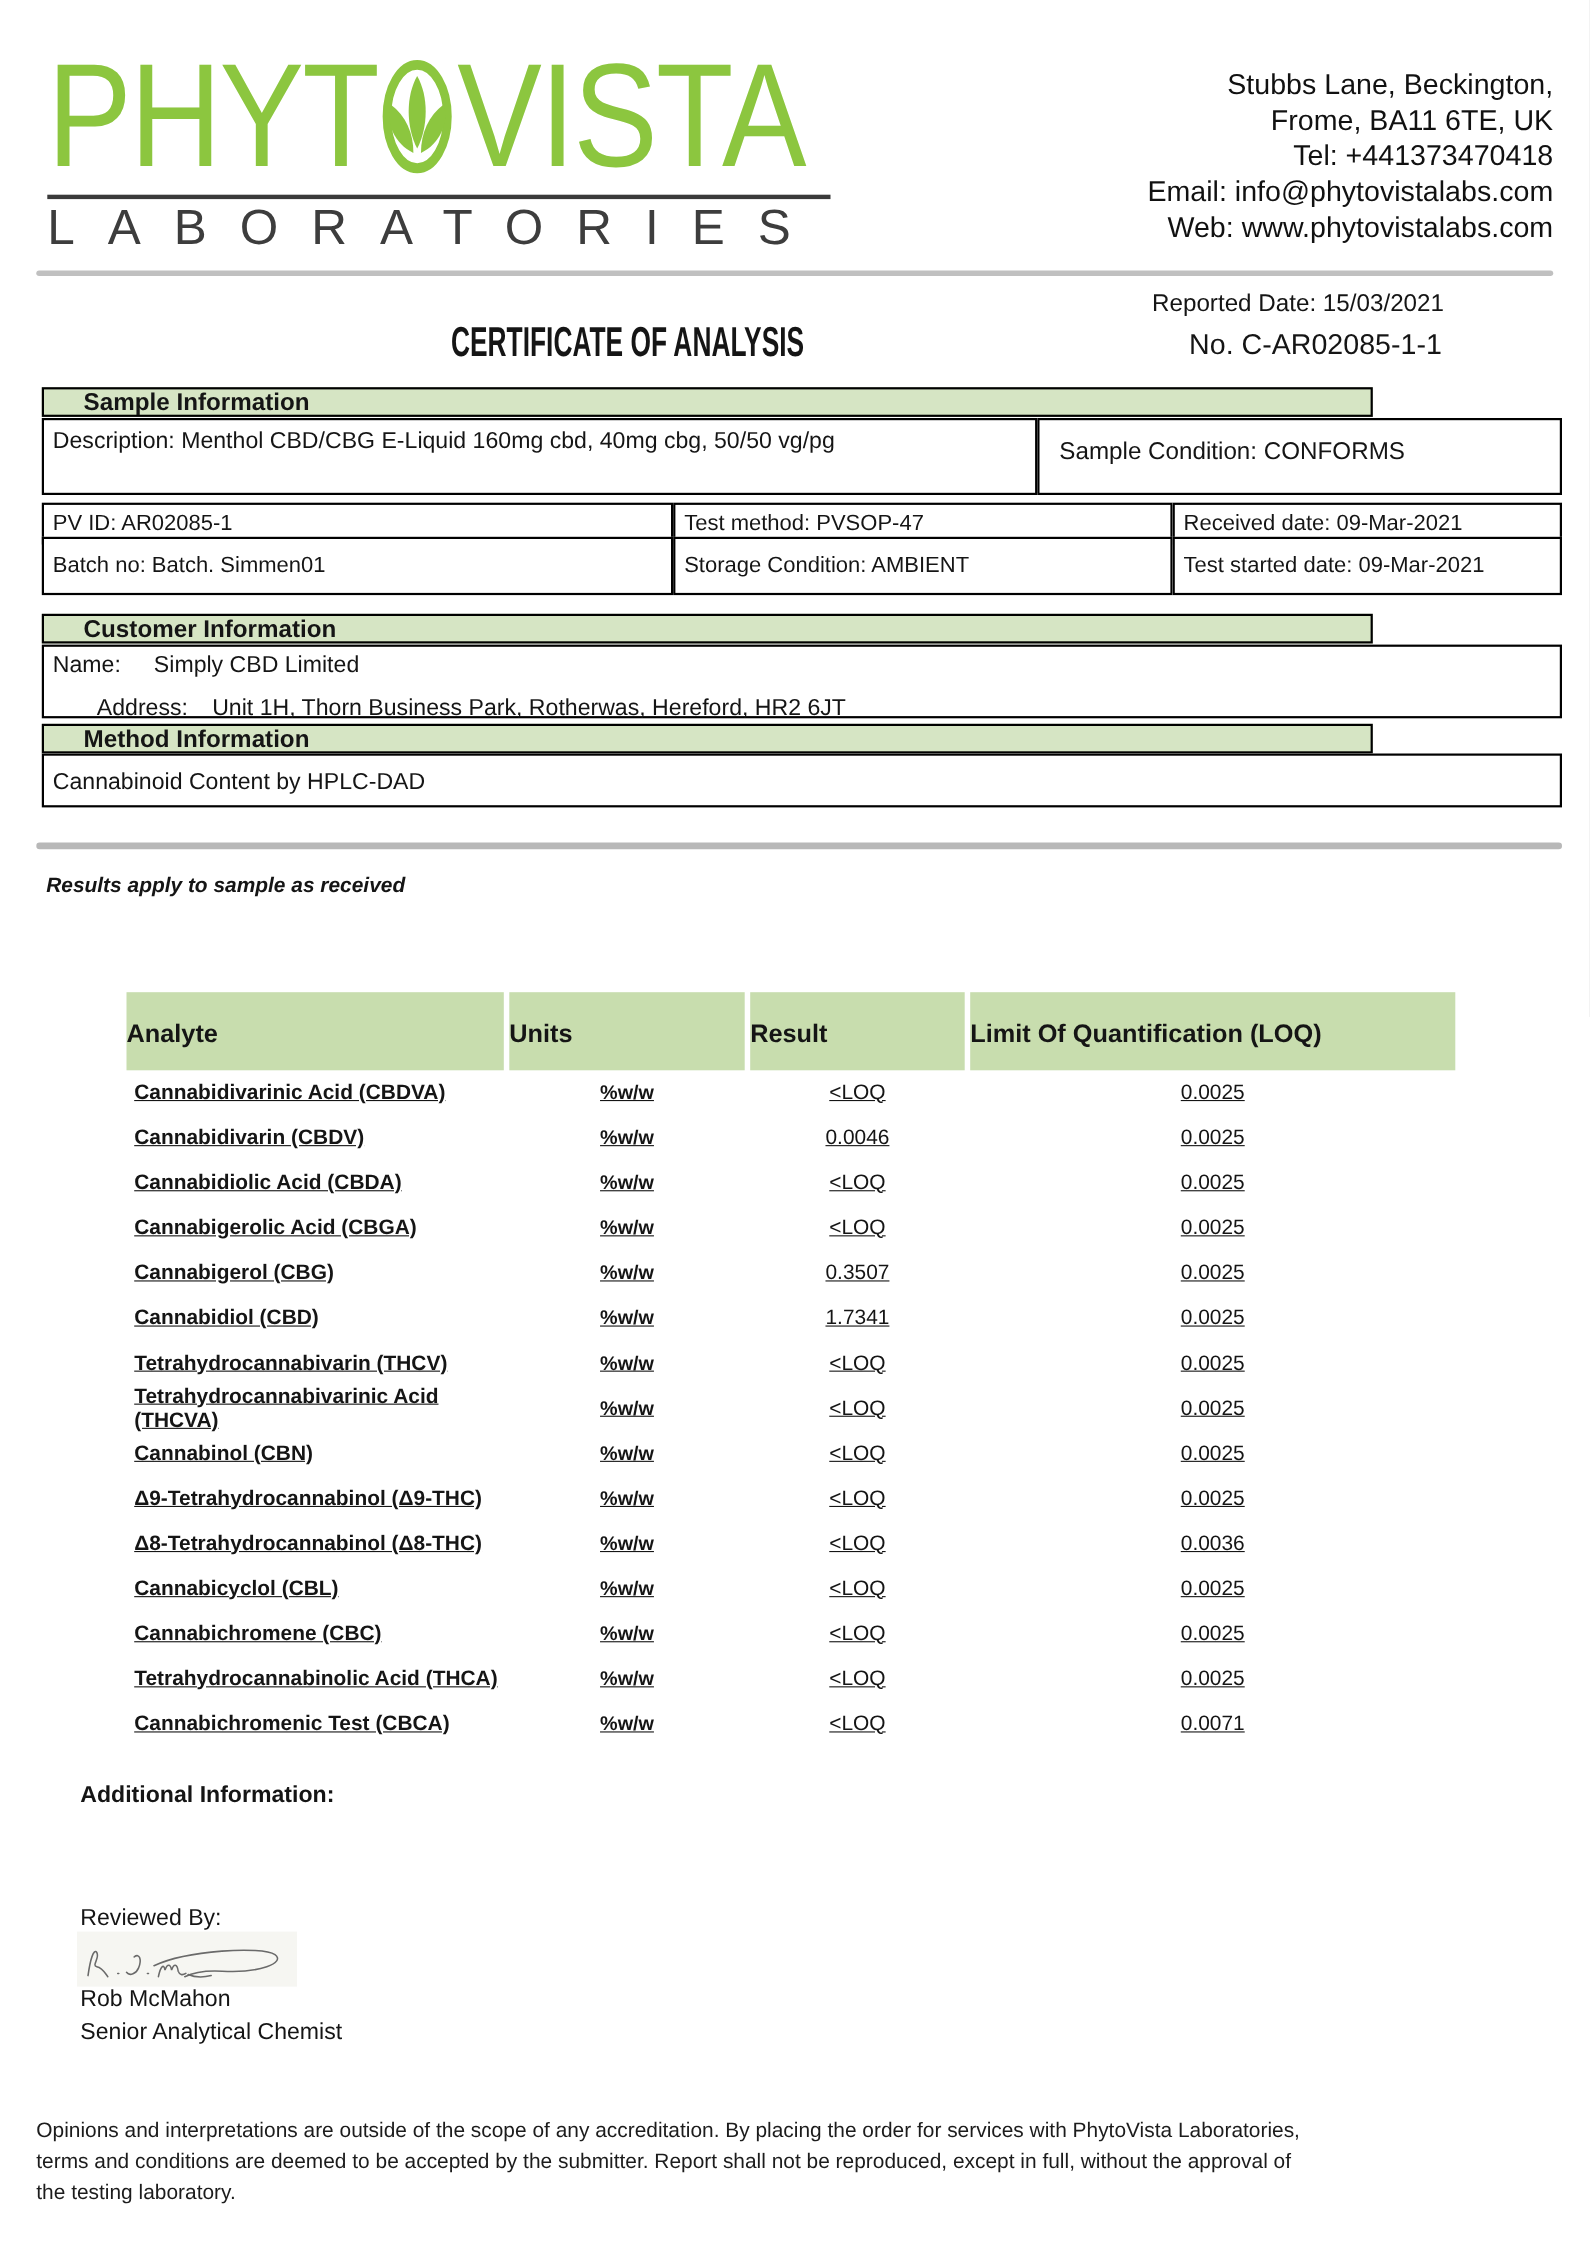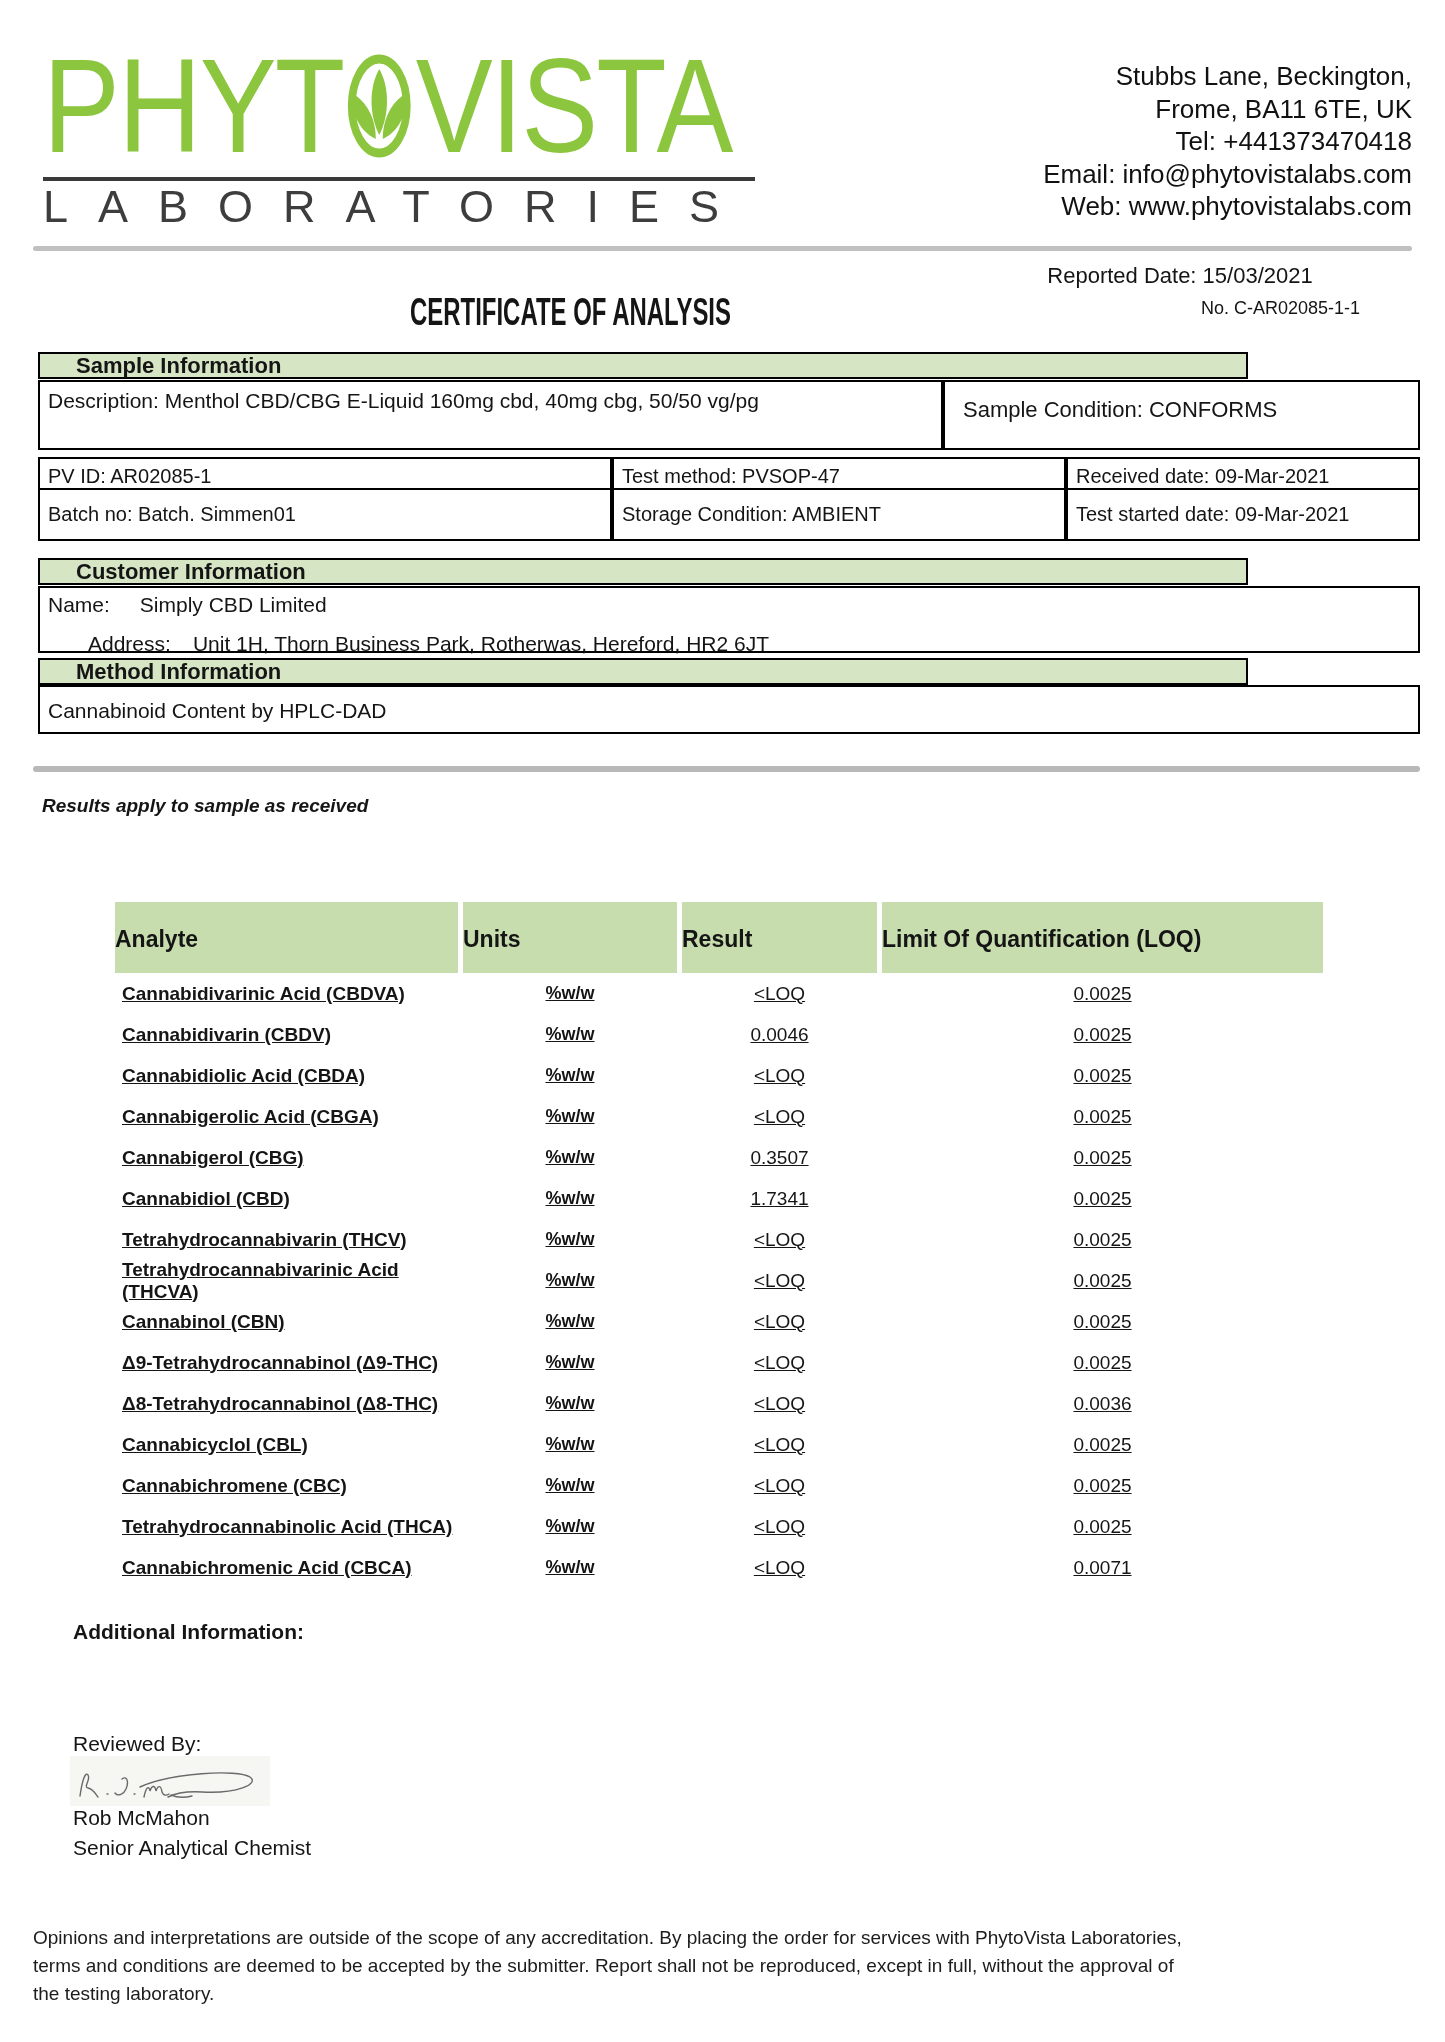--- a/index.html
+++ b/index.html
@@ -11,21 +11,21 @@
   .logo-row{left:43px;top:36px;height:140px;display:flex;align-items:center;
             transform:scaleX(.86);transform-origin:left center;}
   .logo-row .brand{font-size:134px;line-height:1;color:#8CC63F;font-weight:400;letter-spacing:-2px;}
   .leaf-svg{margin:0 3px;}
   .logo-underline{left:43px;top:177px;width:712px;height:4px;background:#3a3a3a;}
   .logo-sub{left:43px;top:184px;font-size:45px;line-height:1;color:#3d3d3d;letter-spacing:30px;white-space:nowrap;}
   .contact{top:60px;right:33px;text-align:right;font-size:26px;line-height:32.5px;color:#111;margin-left:13px;}
   .rule1{left:33px;top:246px;width:1379px;height:5px;background:#c0c0c0;border-radius:3px;}
 
   .reported{left:1020px;top:263px;width:320px;text-align:center;font-size:22px;}
-  .report-no{left:1040px;top:298px;width:320px;text-align:right;font-size:18px;}
+  .report-no{left:1081px;top:298px;width:320px;text-align:left;font-size:26px;}
   .coa-title{left:336px;top:291px;width:400px;text-align:center;font-size:38px;font-weight:bold;
              letter-spacing:0;transform:scaleX(.63);transform-origin:50% 50%;white-space:nowrap;}
 
   
   .band{left:38px;width:1210px;height:27px;background:#D6E5C4;border:2px solid #000;
         box-sizing:border-box;font-size:22px;font-weight:bold;line-height:23px;padding-left:36px;}
   .box{box-sizing:border-box;border:2px solid #000;background:#fff;}
   .desc-row{left:38px;top:380px;width:1382px;height:70px;display:flex;}
   .desc-cell{flex:0 0 905px;font-size:21px;padding:7px 8px;}
   .cond-cell{flex:1 1 auto;font-size:22px;padding:15px 0 0 18px;}
@@ -220,21 +220,21 @@
     </div>
 
     <div class="trow">
       <div class="c-analyte">Tetrahydrocannabinolic Acid (THCA)</div>
       <div class="c-units">%w/w</div>
       <div class="c-result">&lt;LOQ</div>
       <div class="c-loq">0.0025</div>
     </div>
 
     <div class="trow">
-      <div class="c-analyte">Cannabichromenic Acid (CBCA)</div>
+      <div class="c-analyte">Cannabichromenic Test (CBCA)</div>
       <div class="c-units">%w/w</div>
       <div class="c-result">&lt;LOQ</div>
       <div class="c-loq">0.0071</div>
     </div>
   </div>
 
   <div class="abs additional">Additional Information:</div>
   <div class="abs reviewed">Reviewed By:</div>
 
   <div class="abs sig">

